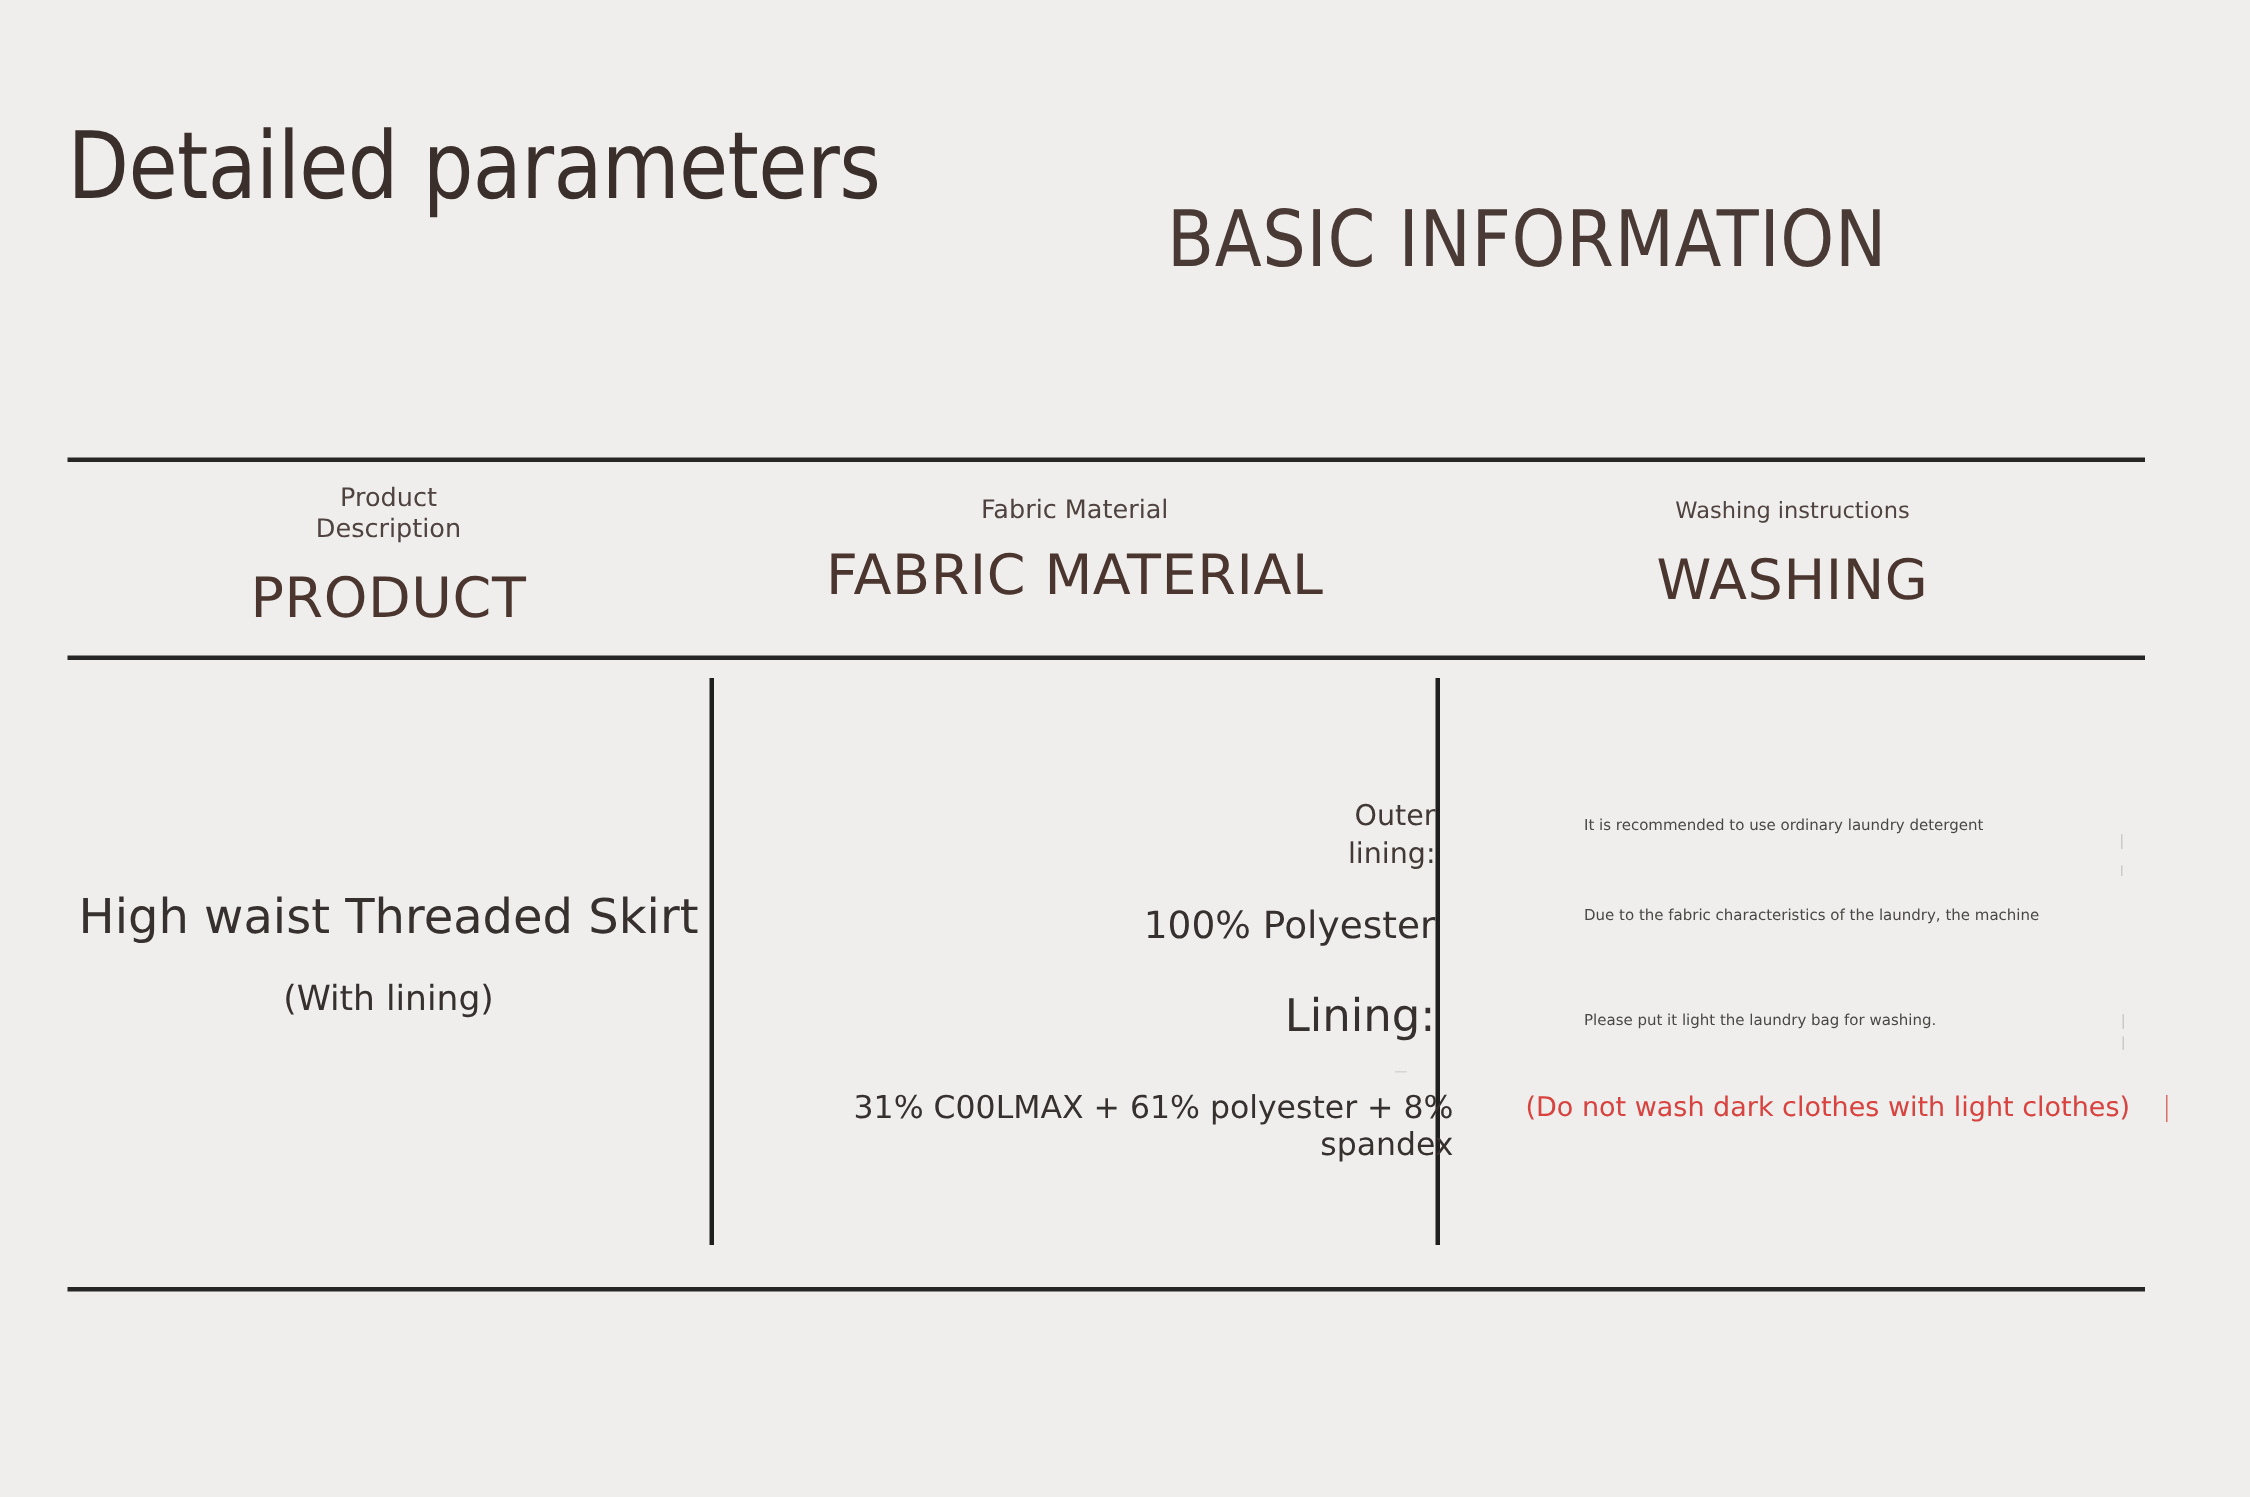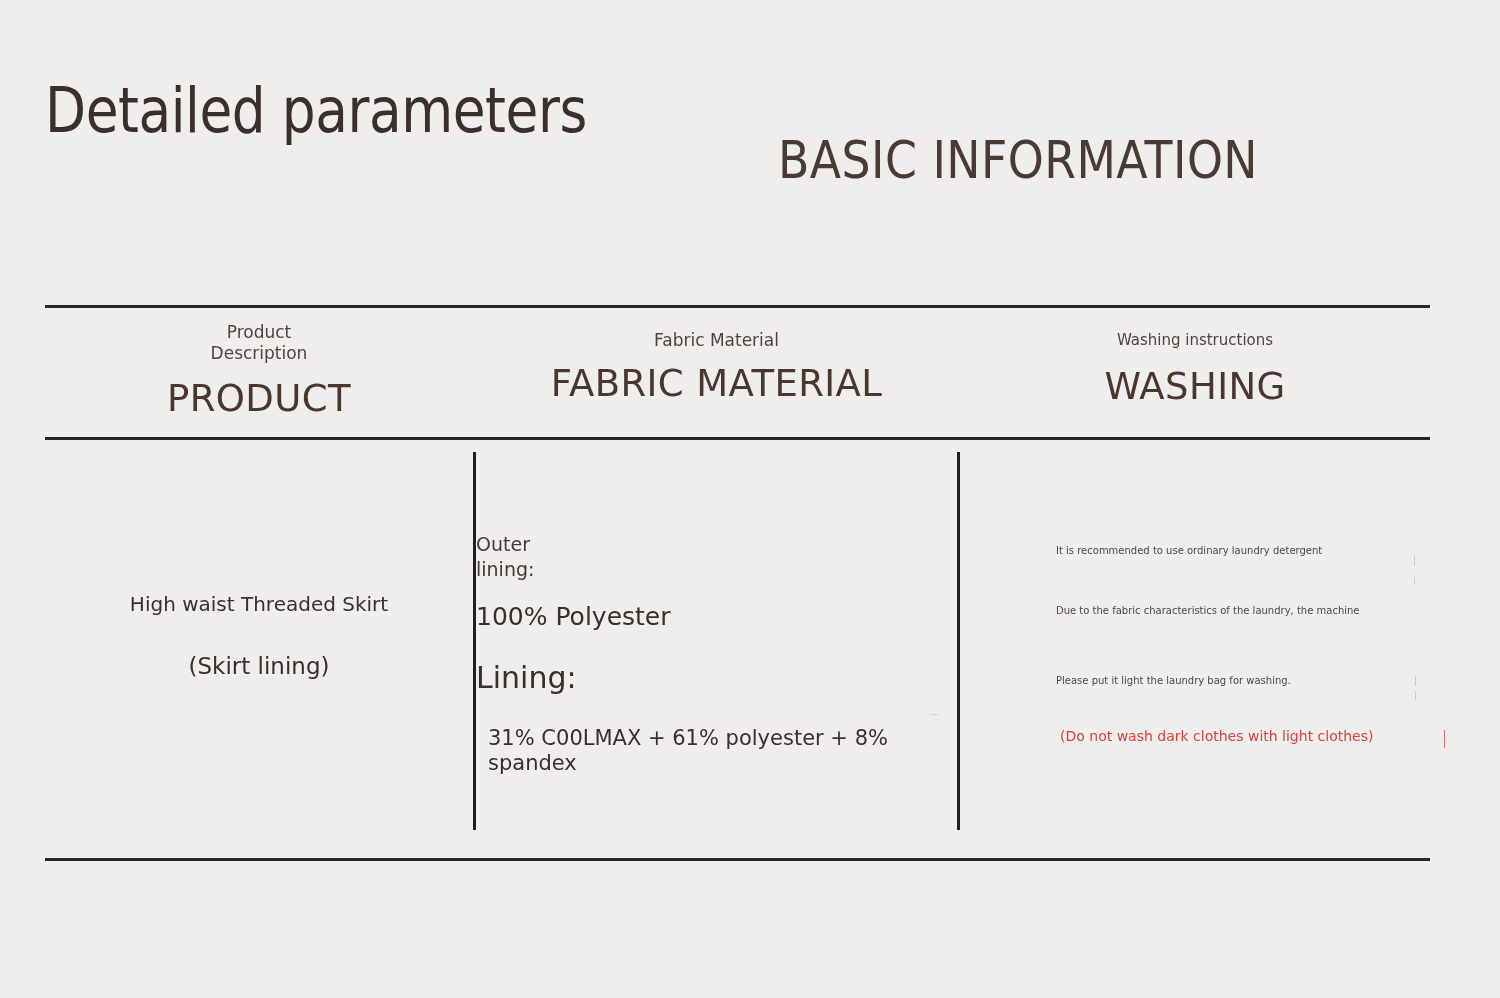--- a/index.html
+++ b/index.html
@@ -106,42 +106,42 @@
     top: 452px;
     width: 428px;
     height: 378px;
     text-align: center;
   }
   .product-name {
     position: absolute;
     left: 0;
     top: 140px;
     width: 100%;
-    font-size: 20px;
+    font-size: 32px;
     line-height: 1.2;
     color: #36302e;
   }
   .product-note {
     position: absolute;
     left: 0;
     top: 201px;
     width: 100%;
     font-size: 23px;
     line-height: 1.2;
     color: #36302e;
   }
 
   
   .col-fabric {
     position: absolute;
     left: 476px;
     top: 452px;
     width: 481px;
     height: 378px;
-    text-align: left;
+    text-align: right;
   }
   .fabric-outer-label {
     position: absolute;
     left: 0;
     top: 80px;
     width: 100%;
     font-size: 19px;
     line-height: 1.3;
     color: #423936;
     white-space: pre-line;
@@ -192,25 +192,24 @@
     color: #4a4745;
   }
   .wash-line-1 { top: 92px; }
   .wash-line-2 { top: 152px; }
   .wash-line-3 { top: 222px; }
   .wash-warning {
     position: absolute;
     left: 57px;
     top: 275px;
     width: 420px;
-    font-size: 14px;
+    font-size: 18px;
     line-height: 1.3;
     color: #d8423f;
     white-space: nowrap;
-    margin-left: 43px;
   }
 
   
   .edge-mark {
     position: absolute;
     background: #8c8783;
     opacity: 0.35;
     width: 1px;
   }
   .em-1 { left: 1414px; top: 556px; height: 10px; }
@@ -261,21 +260,21 @@
     <div class="head-title">FABRIC MATERIAL</div>
   </div>
 
   <div class="rule rule-header"></div>
 
   <div class="vrule vrule-1"></div>
   <div class="vrule vrule-2"></div>
 
   <div class="col-product">
     <div class="product-name">High waist Threaded Skirt</div>
-    <div class="product-note">(Skirt lining)</div>
+    <div class="product-note">(With lining)</div>
   </div>
 
   <div class="col-fabric">
     <div class="fabric-outer-label">Outer
 lining:</div>
     <div class="fabric-outer-value">100% Polyester</div>
     <div class="fabric-lining-label">Lining:</div>
     <div class="fabric-lining-value">31% C00LMAX + 61% polyester + 8% spandex</div>
   </div>
 

